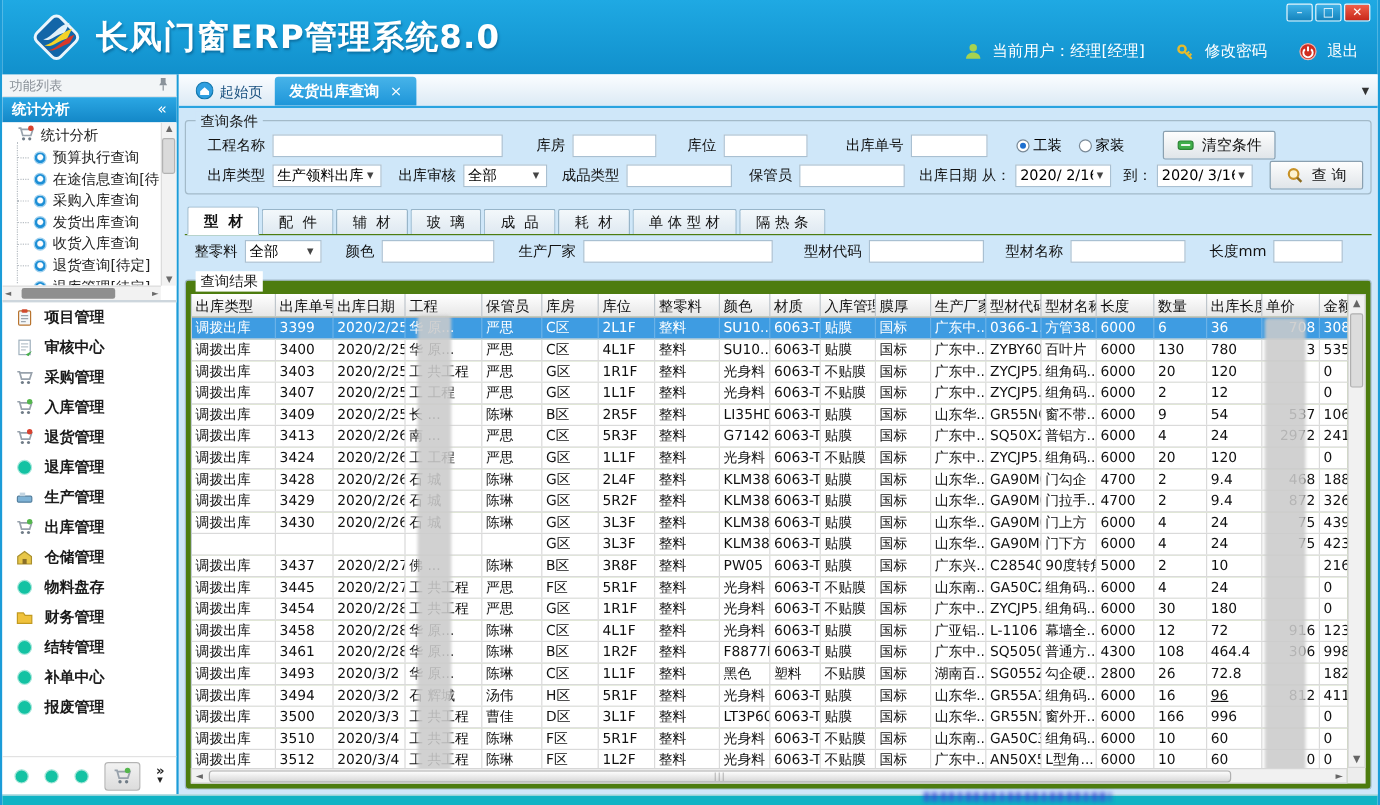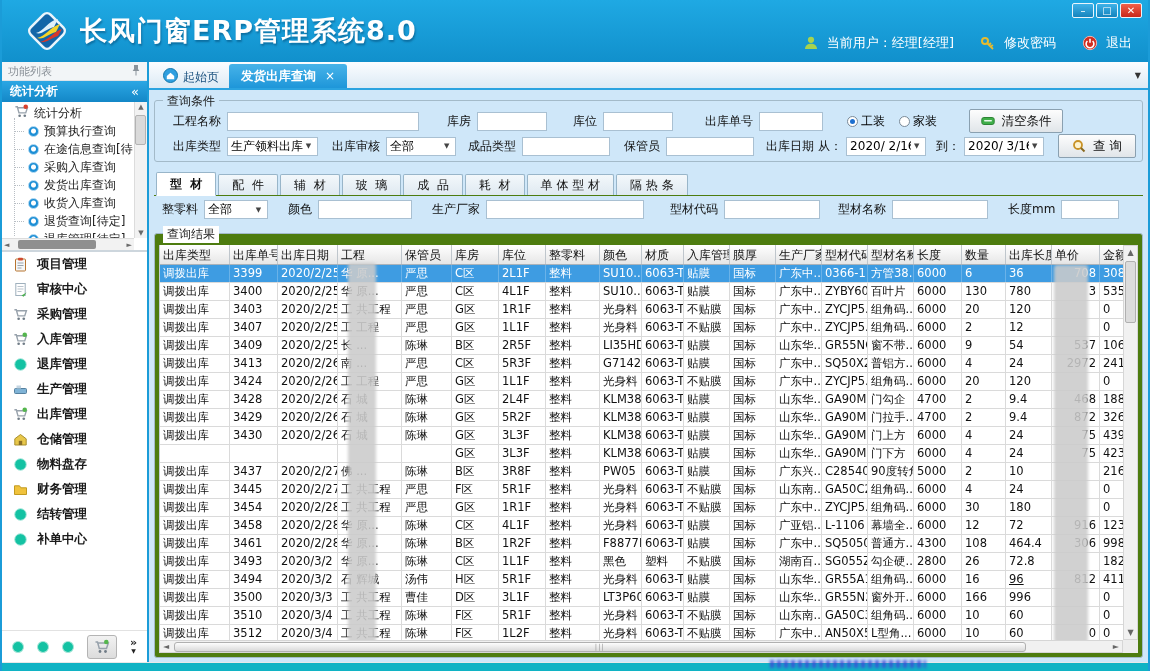--- a/index.html
+++ b/index.html
@@ -288,20 +288,31 @@
                 <path d="M1.5 3h2l1.8 6.5h7.2l1.8-5.5H4.2" fill="none" stroke="#98a2ac" stroke-width="1.5"></path>
                 <circle cx="6" cy="12.5" r="1.4" fill="#707c87"></circle>
                 <circle cx="11.5" cy="12.5" r="1.4" fill="#707c87"></circle>
                 <circle cx="12.5" cy="3" r="2.4" fill="#54b64d"></circle>
               </svg>
             </span>
             <span>入库管理</span>
           </div>
           <div class="menu-item">
             <span class="mi">
+              <svg width="15" height="15" viewBox="0 0 16 16">
+                <path d="M1.5 3h2l1.8 6.5h7.2l1.8-5.5H4.2" fill="none" stroke="#98a2ac" stroke-width="1.5"></path>
+                <circle cx="6" cy="12.5" r="1.4" fill="#707c87"></circle>
+                <circle cx="11.5" cy="12.5" r="1.4" fill="#707c87"></circle>
+                <circle cx="12.5" cy="3" r="2.4" fill="#d8422f"></circle>
+              </svg>
+            </span>
+            <span>退货管理</span>
+          </div>
+          <div class="menu-item">
+            <span class="mi">
               <svg width="15" height="15" viewBox="0 0 15 15">
                 <circle cx="7.5" cy="7.5" r="5.8" fill="#14c2a3" stroke="#a8e8dc"></circle>
               </svg>
             </span>
             <span>退库管理</span>
           </div>
           <div class="menu-item">
             <span class="mi">
               <svg width="15" height="15" viewBox="0 0 15 15">
                 <rect x="1.5" y="6.5" width="12" height="5" rx="1" fill="#7fb3d6" stroke="#55809f"></rect>
@@ -354,20 +365,28 @@
             </span>
             <span>结转管理</span>
           </div>
           <div class="menu-item">
             <span class="mi">
               <svg width="15" height="15" viewBox="0 0 15 15">
                 <circle cx="7.5" cy="7.5" r="5.8" fill="#14c2a3" stroke="#a8e8dc"></circle>
               </svg>
             </span>
             <span>补单中心</span>
+          </div>
+          <div class="menu-item">
+            <span class="mi">
+              <svg width="15" height="15" viewBox="0 0 15 15">
+                <circle cx="7.5" cy="7.5" r="5.8" fill="#14c2a3" stroke="#a8e8dc"></circle>
+              </svg>
+            </span>
+            <span>报废管理</span>
           </div>
         </div>
       <div class="side-bottom">
         <span class="gdot"></span>
         <span class="gdot"></span>
         <span class="gdot"></span>
         <span class="cart-btn">
           <svg width="16" height="16" viewBox="0 0 16 16">
               <path d="M1.5 3h2l1.8 6.5h7.2l1.8-5.5H4.2" fill="none" stroke="#98a2ac" stroke-width="1.5"></path>
               <circle cx="6" cy="12.5" r="1.4" fill="#707c87"></circle>

